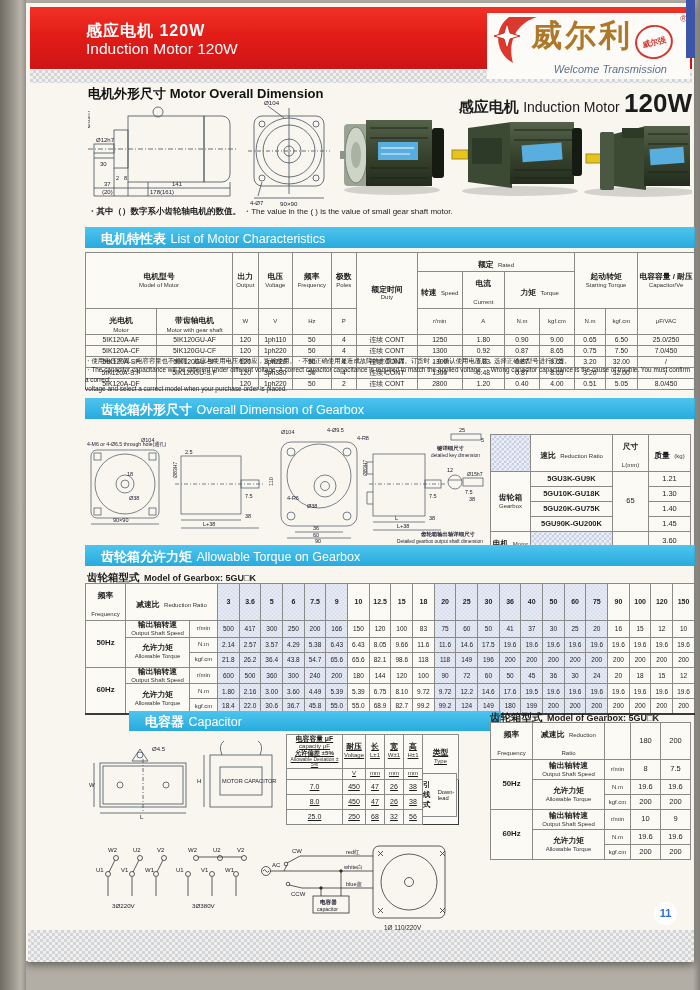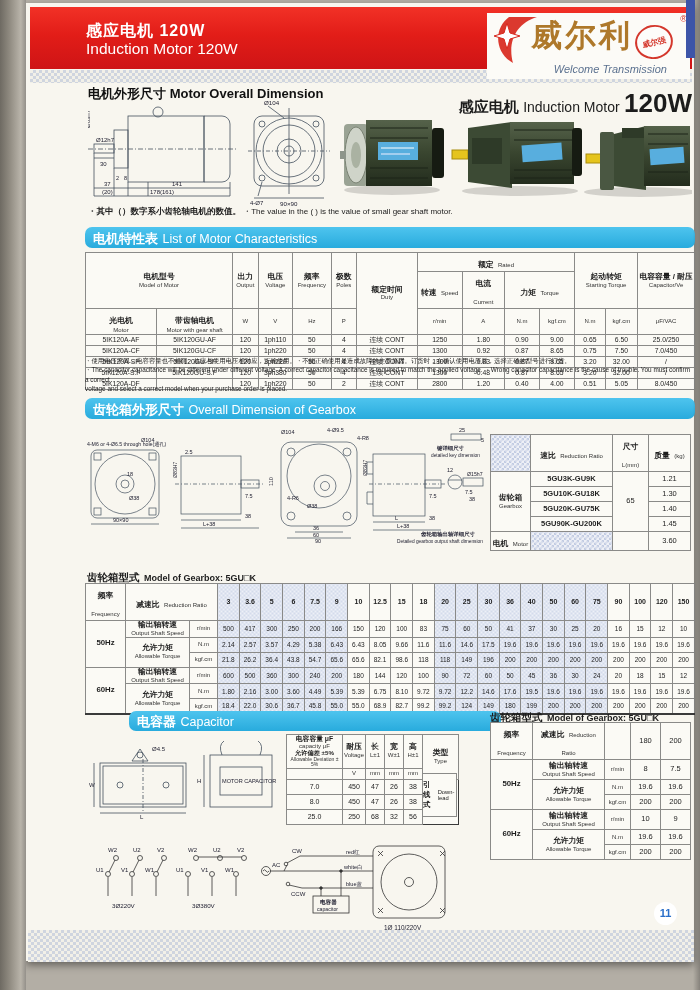--- a/index.html
+++ b/index.html
@@ -34,21 +34,21 @@
   .band1 { left:30px; top:70px; width:662px; height:13px; }
   .band2 { left:28px; top:930px; width:666px; height:32px; }
 
   .sec-title { font-size:13px; font-weight:bold; color:#111; }
   .sec-title .en { font-size:13px; font-weight:bold; }
   .product-head { left:430px; top:88px; width:262px; text-align:right; white-space:nowrap; }
   .product-head .zh { font-size:15px; font-weight:bold; }
   .product-head .en { font-size:14px; }
   .product-head .pw { font-size:26px; font-weight:bold; letter-spacing:0px; }
 
-  .bar { height:21px; background:linear-gradient(180deg,#4ec4ee,#28abdd); color:#fff; line-height:21px; padding-left:8px; white-space:nowrap;border-radius:7px; }
+  .bar { height:21px; background:linear-gradient(180deg,#4ec4ee,#28abdd); color:#fff; line-height:21px; padding-left:16px; white-space:nowrap; }
   .bar .bz { font-size:13px; font-weight:bold; }
   .bar .be { font-size:12.5px; }
 
   .note-line { font-size:8px; color:#222; }
   .note-line b { font-size:8.5px; }
 
   table { border-collapse:collapse; table-layout:fixed; background:#fbfaf5; }
   th, td { border:1px solid #8a8a88; text-align:center; vertical-align:middle; padding:0 1px; color:#1d1d1d; overflow:hidden; }
   th { font-weight:normal; }
   .zhh { display:block; font-size:7.8px; font-weight:bold; line-height:1.15; }
@@ -546,20 +546,24 @@
         </tr>
     <tr style="height:16px">
       <th class="inl"><span class="zhh">电机</span> <span class="enh">Motor</span></th>
       <td class="hatch"></td>
           <td></td>
       <td>3.60</td>
     </tr>
   </tbody>
     </table>
 
+  <div class="abs bar" style="left:85px; top:545px; width:610px;">
+    <span class="bz">齿轮箱允许力矩</span>
+    <span class="be">Allowable Torque on Gearbox</span>
+  </div>
   <div class="abs model-line" style="left:87px; top:567px;">
     <span class="zh">齿轮箱型式</span>
     <span class="en">Model of Gearbox: 5GU□K</span>
   </div>
 
   <table class="abs torque-table tb-heavy" style="left:85px; top:583px; border-bottom-width:2.5px;">
     <colgroup>
         <col style="width:40px">
         <col style="width:64px">
         <col style="width:28px">
@@ -799,21 +803,21 @@
       <path d="M134,18 q-4,-10 2,-14 M172,18 q4,-10 -2,-14"></path>
       <line x1="116" y1="18" x2="116" y2="70"></line>
     </g>
     <text x="64" y="14" font-size="6">Ø4.5</text>
     <text x="1" y="50" font-size="6">W</text>
     <text x="52" y="82" font-size="6">L</text>
     <text x="109" y="46" font-size="6">H</text>
     <text x="134" y="46" font-size="5.6">MOTOR CAPACITOR</text>
   </svg>
 
-  <table class="abs capt tb-heavy" style="left:286px; top:734px;">
+  <table class="abs capt tb-heavy" style="left:286px; top:734px;text-decoration:underline;">
     <colgroup>
         <col style="width:56px">
         <col style="width:23px">
         <col style="width:19px">
         <col style="width:19px">
         <col style="width:19px">
         <col style="width:36px">
       </colgroup>
     <tbody>
         <tr style="height:28px">

